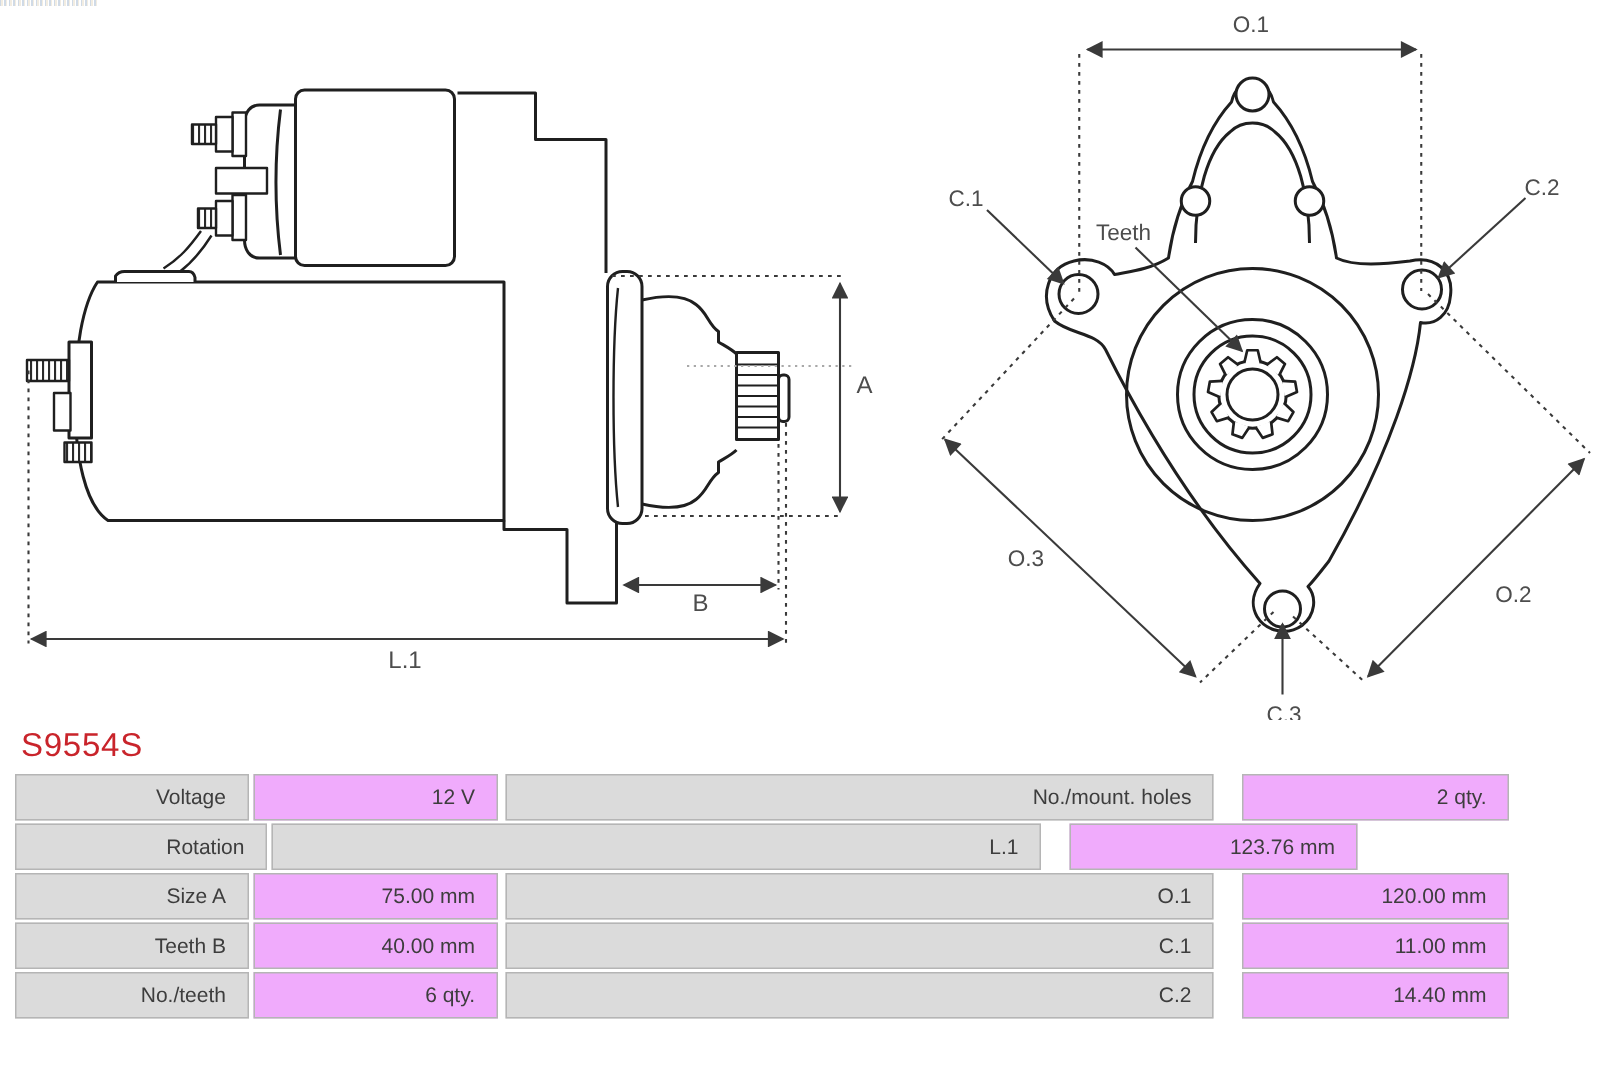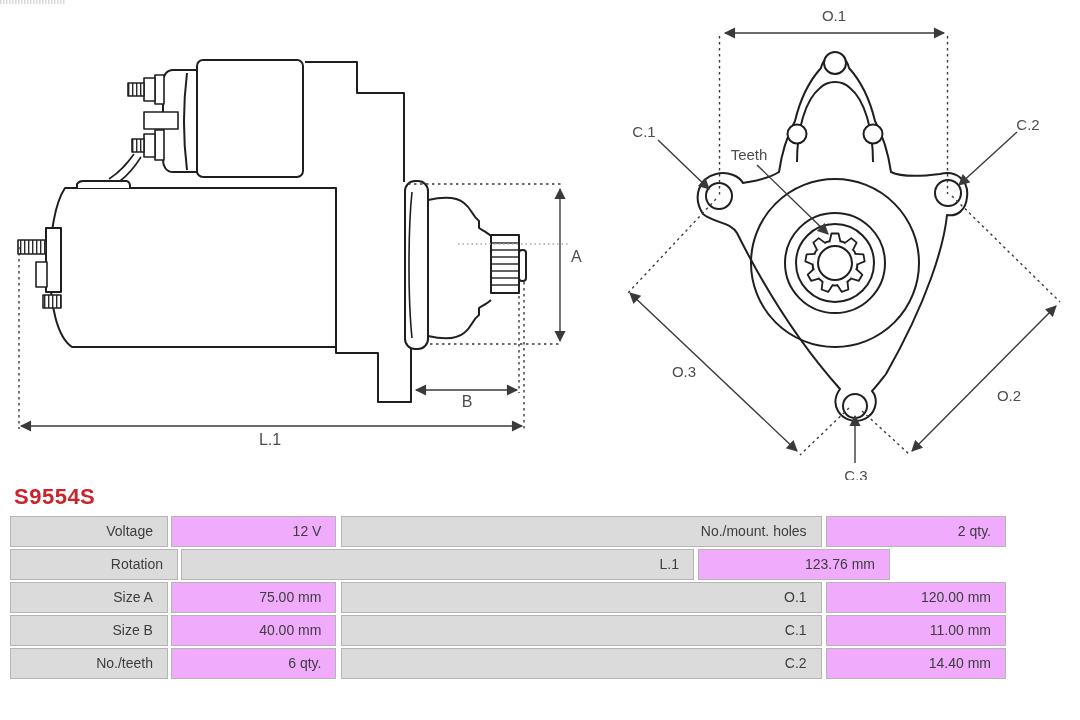--- a/index.html
+++ b/index.html
@@ -1,28 +1,28 @@
 <!DOCTYPE html>
 <html><head>
 <meta charset="utf-8">
 <style>
   html,body{margin:0;padding:0;background:#ffffff;}
   body{width:1080px;height:720px;position:relative;font-family:"Liberation Sans",sans-serif;overflow:hidden;}
   .watermark{position:absolute;left:0;top:0;width:66px;height:4px;opacity:.55;
     background:repeating-linear-gradient(90deg,#a9bcd2 0 1px,#e7ddc9 1px 2px,rgba(255,255,255,0) 2px 3px);}
   .drawing{position:absolute;left:0;top:0;width:1080px;height:480px;}
-  .partno{position:absolute;left:14px;top:484px;font-size:22px;font-weight:bold;letter-spacing:.5px;}
+  .partno{position:absolute;left:14px;top:484px;font-size:22px;font-weight:normal;letter-spacing:.5px;}
   .spec{position:absolute;left:10px;top:516px;width:996px;}
   .spec .row{display:flex;margin-bottom:2px;}
   .spec .cell{box-sizing:border-box;height:31px;line-height:29px;border:1px solid #b5b5b5;
     font-size:14px;color:#3d3d3d;text-align:right;padding-right:14px;background:#f0abfc;}
   .spec .lab{background:#dbdbdb;}
   .c1{width:168px;margin-right:3px;}
   .c2{width:176px;margin-right:5px;}
-  .c3{width:513px;margin-right:4px;}
+  .c3{width:513px;margin-right:19px;}
   .c4{width:192px;}
   svg text{font-family:"Liberation Sans",sans-serif;fill:#4d4d4d;}
 </style>
 </head>
 <body>
 
 <div class="watermark"></div>
 
 <svg class="drawing" viewBox="0 0 1080 480">
   <defs>
@@ -179,21 +179,21 @@
     <div class="cell lab c3">L.1</div>
     <div class="cell c4">123.76 mm</div>
   </div>
   <div class="row">
     <div class="cell lab c1">Size A</div>
     <div class="cell c2">75.00 mm</div>
     <div class="cell lab c3">O.1</div>
     <div class="cell c4">120.00 mm</div>
   </div>
   <div class="row">
-    <div class="cell lab c1">Size B</div>
+    <div class="cell lab c1">Teeth B</div>
     <div class="cell c2">40.00 mm</div>
     <div class="cell lab c3">C.1</div>
     <div class="cell c4">11.00 mm</div>
   </div>
   <div class="row">
     <div class="cell lab c1">No./teeth</div>
     <div class="cell c2">6 qty.</div>
     <div class="cell lab c3">C.2</div>
     <div class="cell c4">14.40 mm</div>
   </div>

